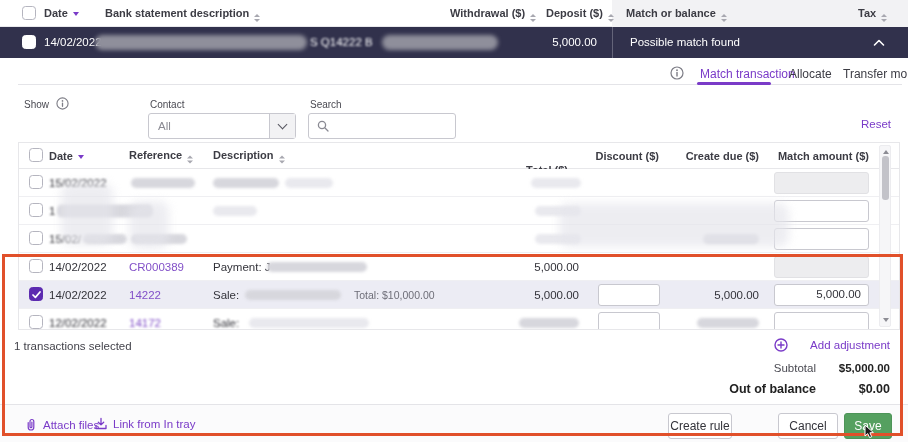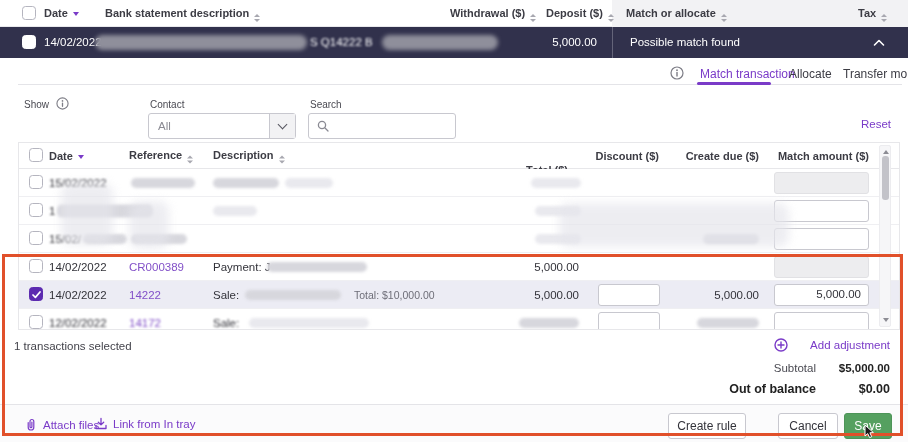--- a/index.html
+++ b/index.html
@@ -105,21 +105,21 @@
           <i class="down"></i>
         </span></span>
     <span class="abs hlabel" style="left:450px; top:7px;"><span>Withdrawal ($)</span><span class="sort">
           <i class="up"></i>
           <i class="down"></i>
         </span></span>
     <span class="abs hlabel" style="left:546px; top:7px;"><span>Deposit ($)</span><span class="sort">
           <i class="up"></i>
           <i class="down"></i>
         </span></span>
-    <span class="abs hlabel" style="left:626px; top:7px;"><span>Match or allocate</span><span class="sort">
+    <span class="abs hlabel" style="left:626px; top:7px;"><span>Match or balance</span><span class="sort">
           <i class="up"></i>
           <i class="down"></i>
         </span></span>
     <span class="abs hlabel" style="left:858px; top:7px;"><span>Tax</span><span class="sort">
           <i class="up"></i>
           <i class="down"></i>
         </span></span>
   </div>
 
   <div class="abs stmt-row">
@@ -297,21 +297,21 @@
           <path d="M4.2,5.6 v4.6 a2.8,2.8 0 0 0 5.6,0 V4.4 a1.9,1.9 0 0 0 -3.8,0 v5.4 a0.95,0.95 0 0 0 1.9,0 V5" fill="none" stroke="#7a3bc8" stroke-width="1.2" stroke-linecap="round"></path>
         </svg>
       <span>Attach files</span>
     </div>
     <div class="foot-link" style="left:94px;">
       <svg width="14" height="14" viewBox="0 0 14 14">
           <path d="M7,1.5 V7.5 M4.3,5.2 L7,7.9 L9.7,5.2 M2,8.5 v3 h10 v-3" fill="none" stroke="#7a3bc8" stroke-width="1.3" stroke-linecap="round" stroke-linejoin="round"></path>
         </svg>
       <span>Link from In tray</span>
     </div>
-    <div class="btn" style="left:668px; width:78px;">Create rule</div>
+    <div class="btn" style="left:668px; width:64px;">Create rule</div>
     <div class="btn" style="left:778px; width:60px;">Cancel</div>
     <div class="btn primary" style="left:844px; width:48px;">Save</div>
   </div>
 
   <svg class="abs" style="left:864px; top:424px; z-index:60;" width="12" height="15" viewBox="0 0 12 15">
       <path d="M1,1 L1,12 L3.7,9.6 L5.6,13.6 L7.7,12.7 L5.9,8.8 L9.4,8.6 Z" fill="#1a1a1a" stroke="#ffffff" stroke-width="1"></path>
     </svg>
 
   <div class="abs highlight-rect"></div>
 

